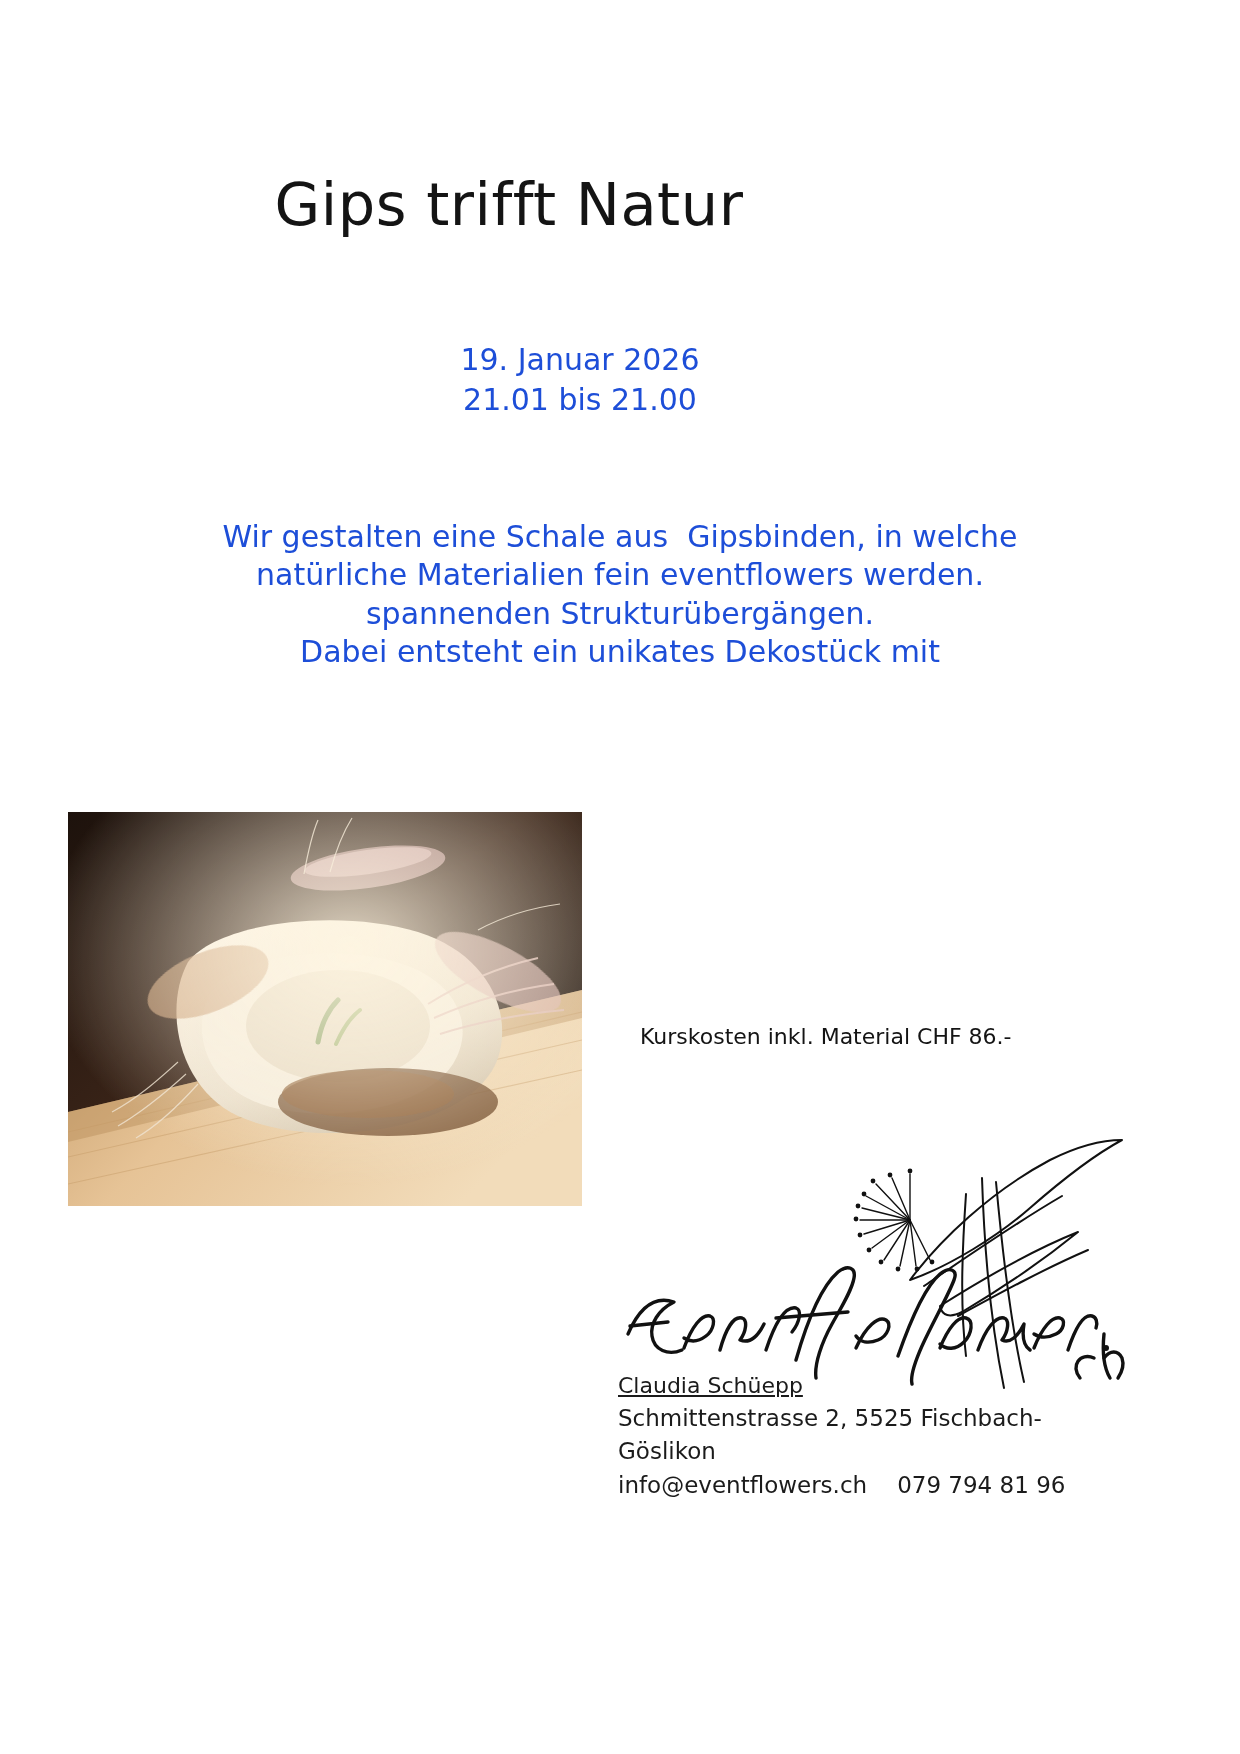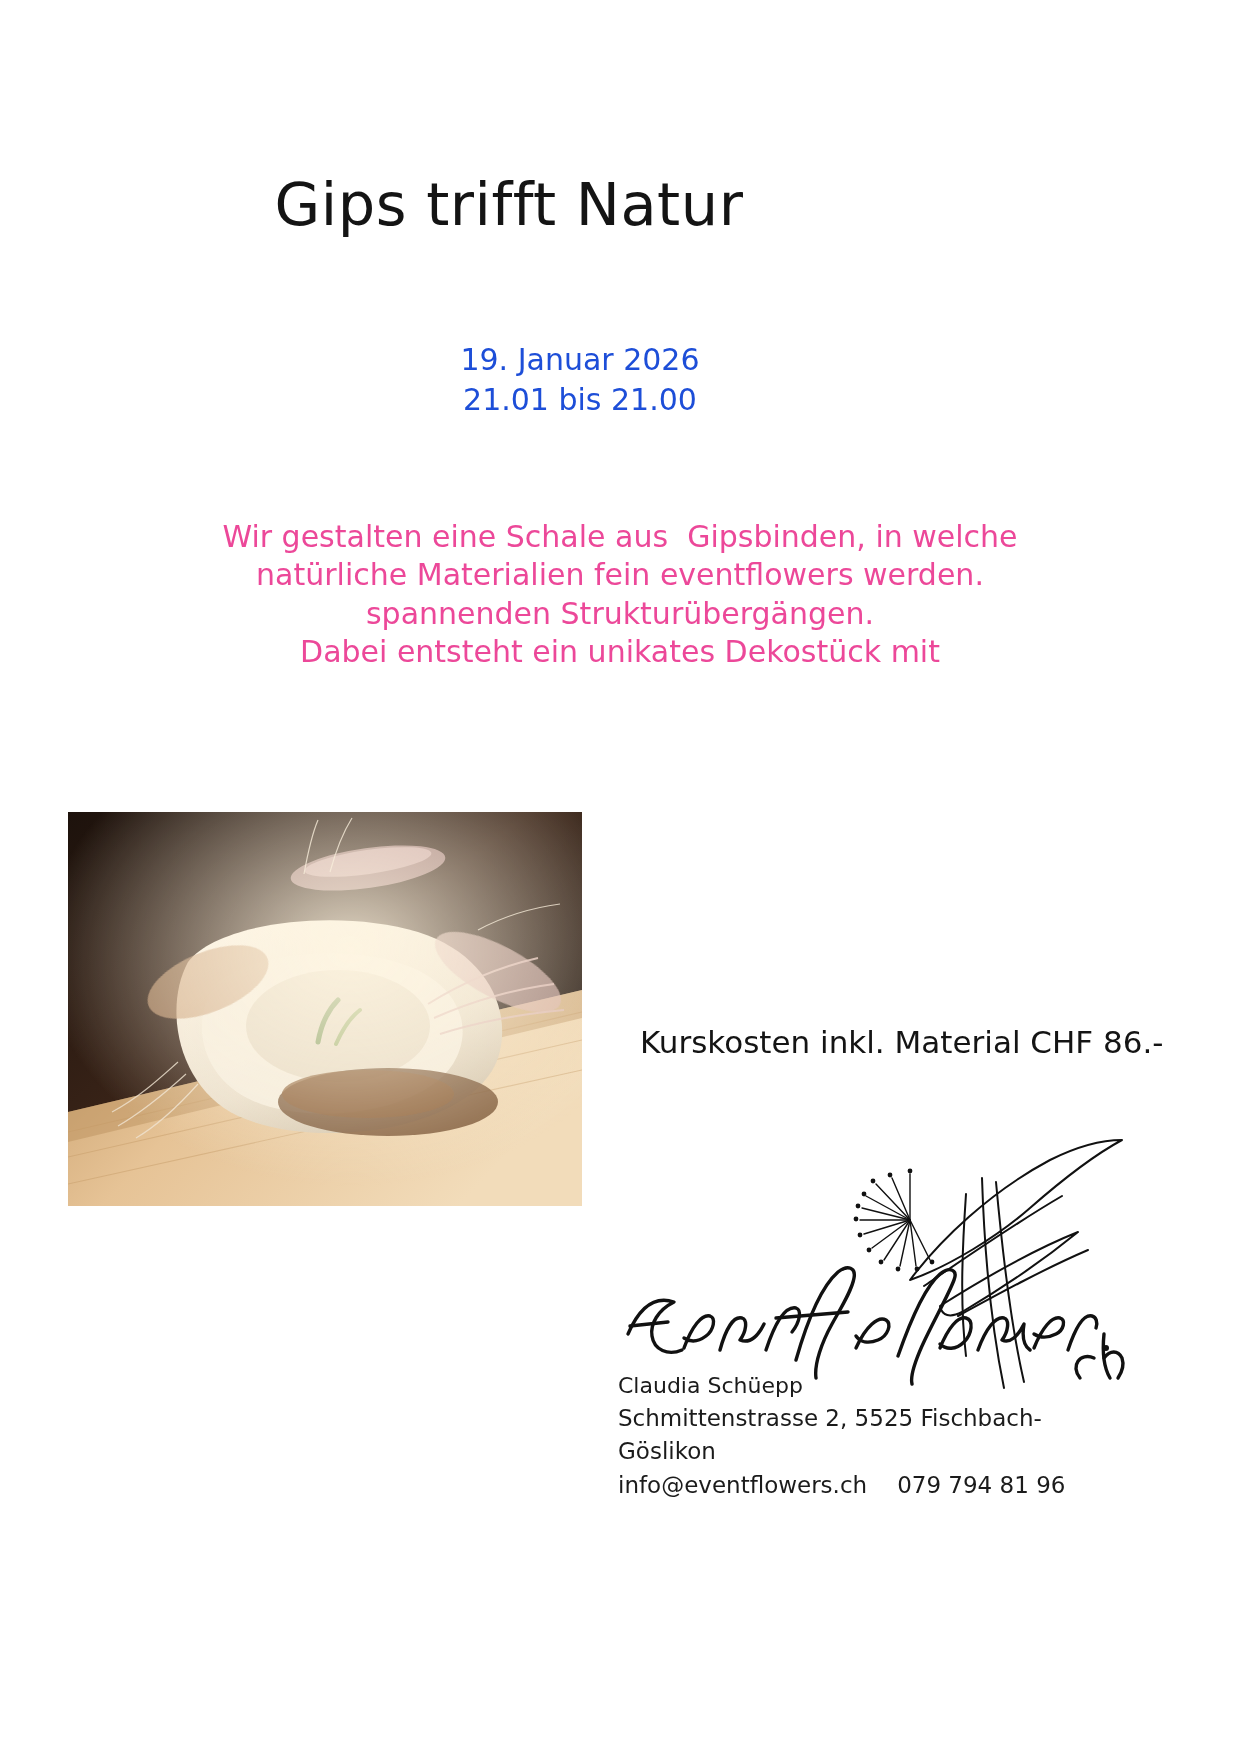--- a/index.html
+++ b/index.html
@@ -49,21 +49,21 @@
 
   
   .description {
     position: absolute;
     top: 518px;
     left: 120px;
     width: 1000px;
     text-align: center;
     font-size: 30px;
     line-height: 1.28;
-    color: #ec4899;
+    color: #1d4ed8;
   }
   .description div {
     white-space: pre;
   }
 
   
   .photo {
     position: absolute;
     left: 68px;
     top: 812px;
@@ -102,21 +102,21 @@
     left: 18px;
     top: -1px;
     font-size: 20px;
     color: #141414;
   }
 
   .price {
     position: absolute;
     left: 640px;
     top: 1024px;
-    font-size: 31px;
+    font-size: 22px;
     color: #141414;
   }
 
   
   .logo-block {
     position: absolute;
     left: 610px;
     top: 1120px;
     width: 520px;
     height: 400px;
@@ -131,21 +131,21 @@
   .logo-contact {
     position: absolute;
     left: 8px;
     top: 250px;
     width: 520px;
     font-family: "DejaVu Sans", sans-serif;
     font-size: 22px;
     line-height: 1.45;
     color: #1b1b1b;
   }
-  .logo-contact .name { font-size: 22px; }
+  .logo-contact .name { font-size: 22px; text-decoration: underline; }
   .logo-contact .addr { font-size: 23px; }
   .logo-contact .row-mail {
     display: flex;
     gap: 30px;
     font-size: 23px;
   }
 </style>
 </head>
 <body>
 

